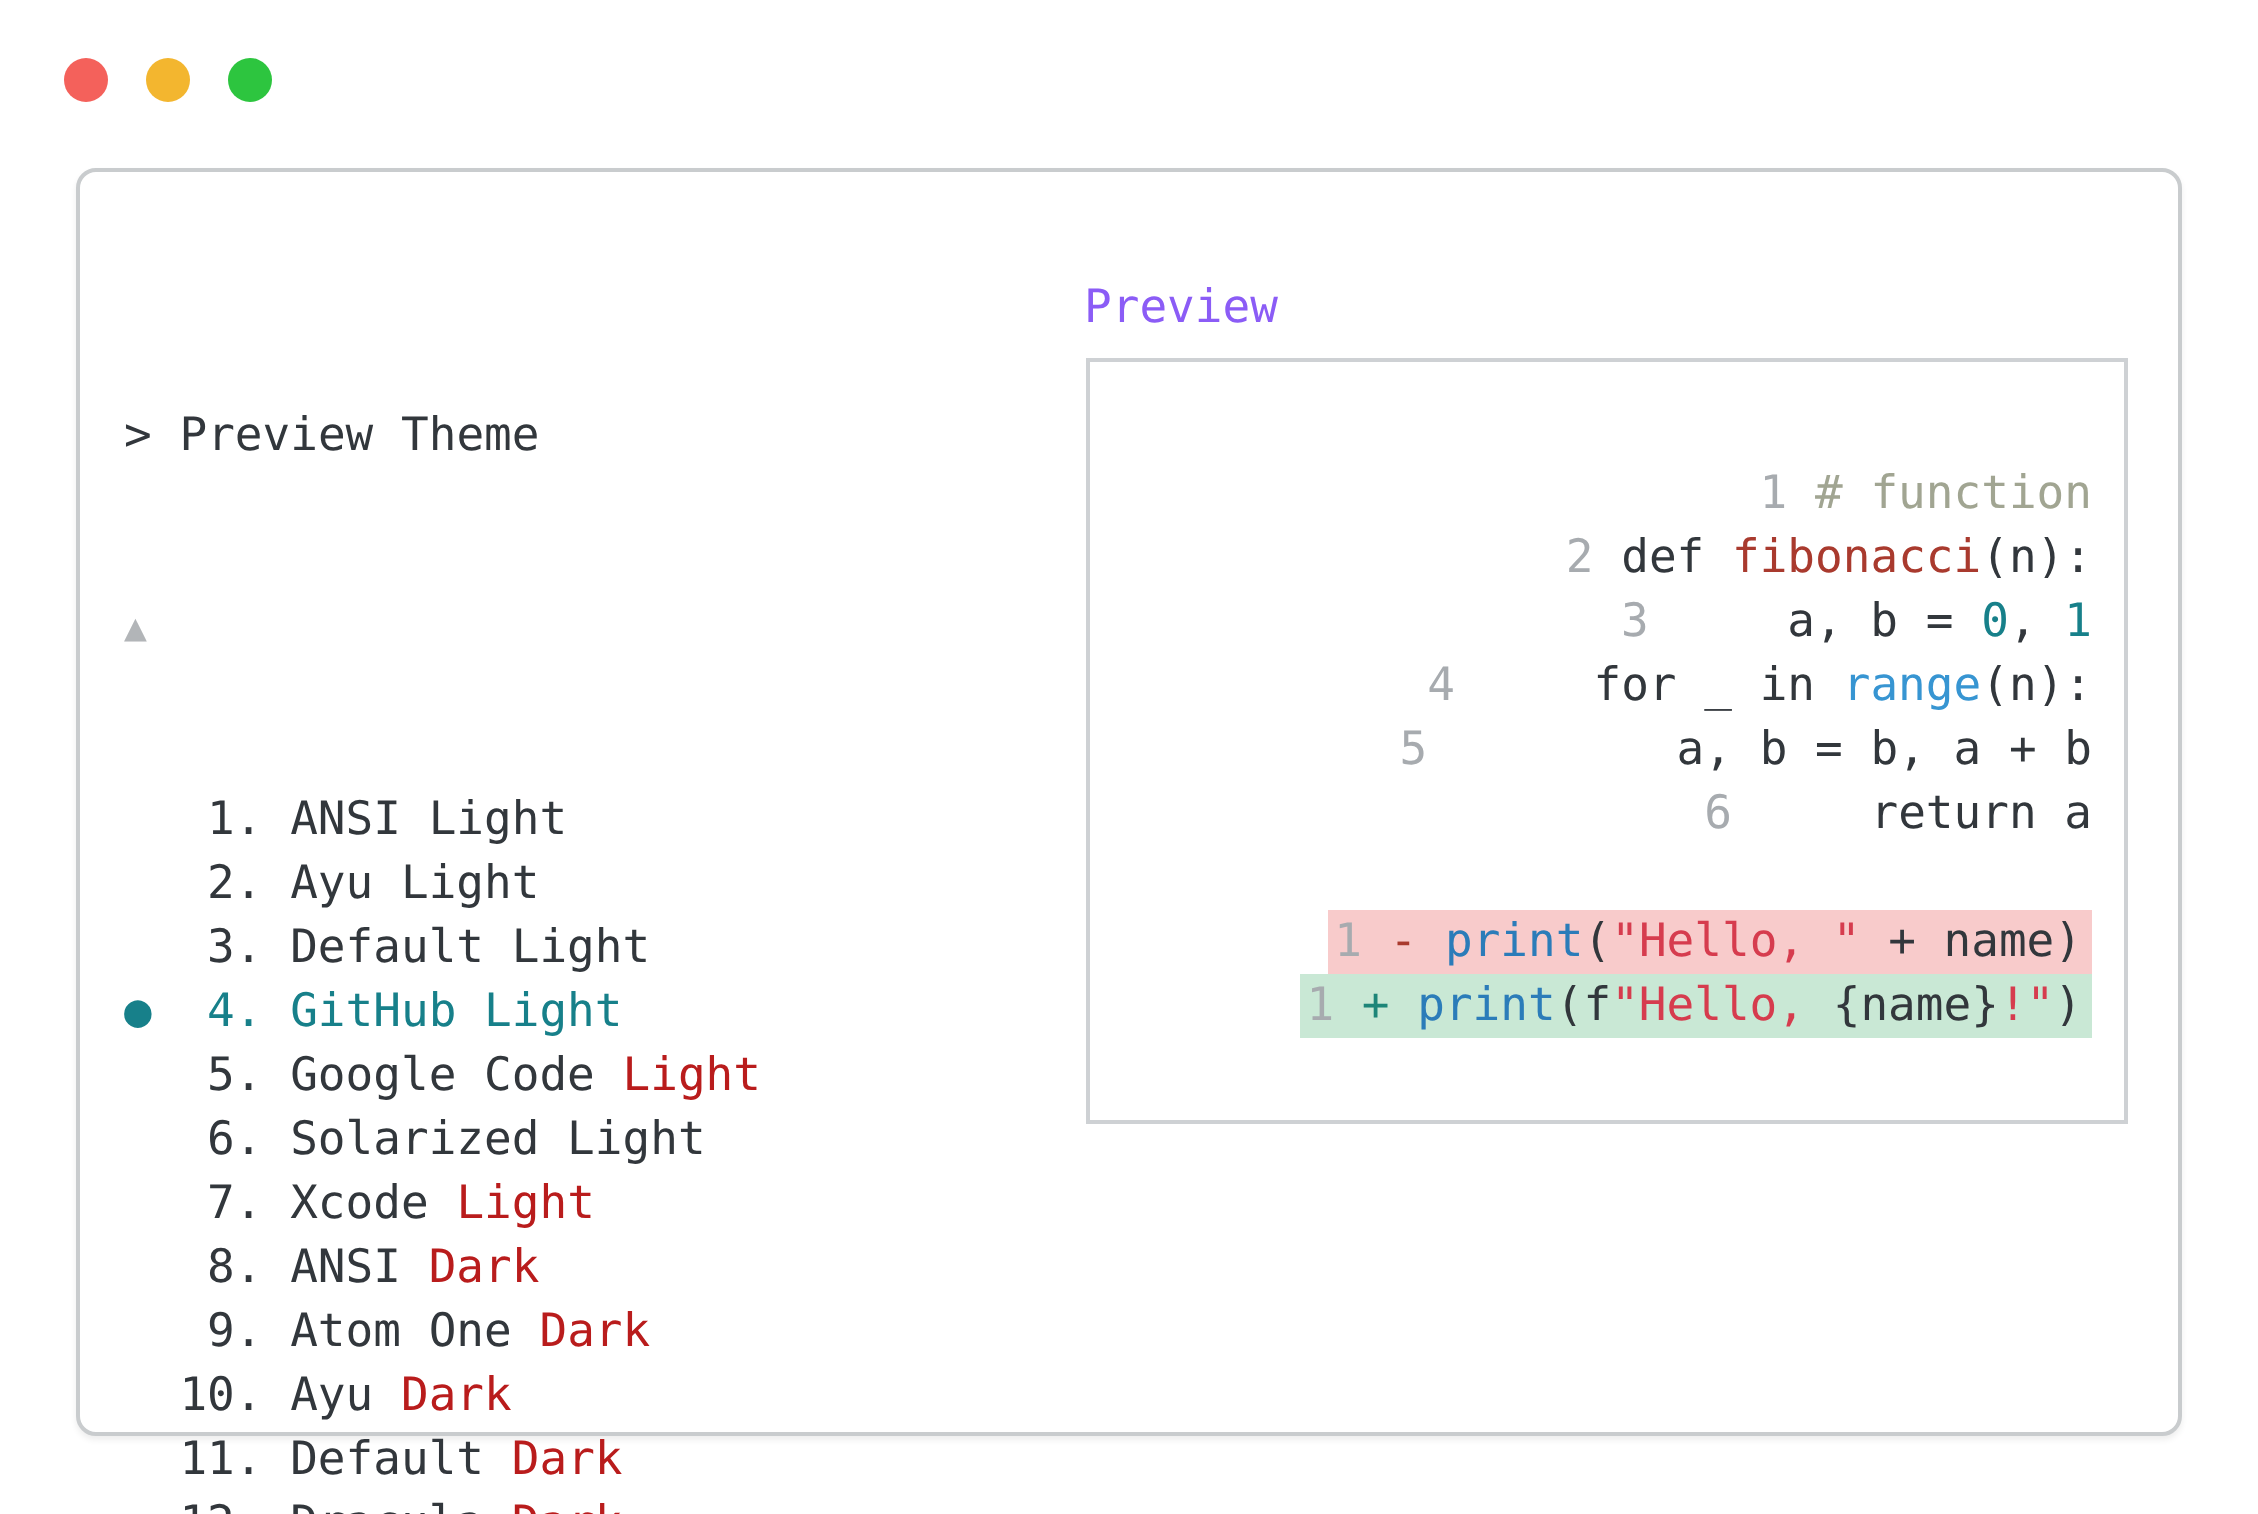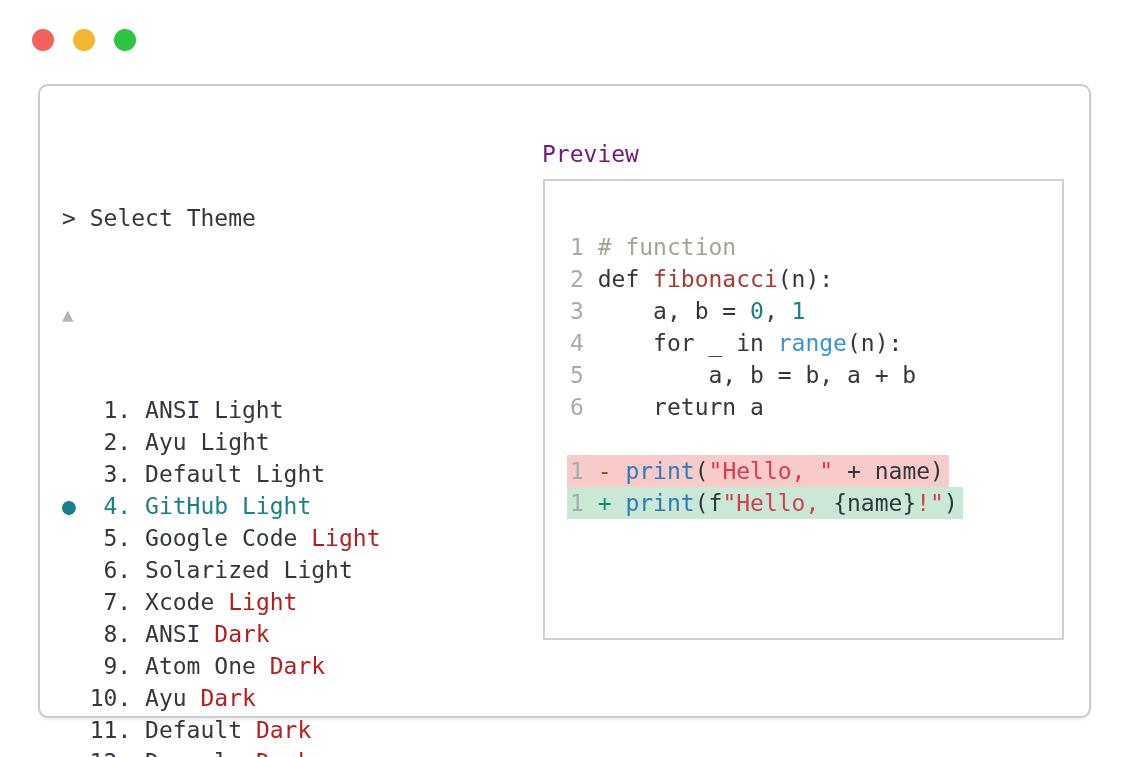--- a/index.html
+++ b/index.html
@@ -28,25 +28,25 @@
   .theme-row{height:32px;cursor:pointer;}
   .theme-row .bullet{display:inline-block;width:2ch;color:#17808a;}
   .theme-row .num{display:inline-block;width:3ch;text-align:right;}
   .theme-row .variant{color:#b91c1c;}
   .theme-row.selected,.theme-row.selected .num,.theme-row.selected .name{color:#17808a;}
 
   
   .preview-label{
     position:absolute;left:502px;top:52px;height:32px;
     font-family:"DejaVu Sans Mono","Liberation Mono",monospace;
-    font-size:23px;line-height:32px;color:#701a75;
+    font-size:23px;line-height:32px;color:#8b5cf6;
   }
   .preview-box{
-    position:absolute;left:503px;top:93px;width:521px;height:461px;
-    border:2px solid #ced1d4;background:#ffffff;
+    position:absolute;left:503px;top:93px;width:521px;height:383px;
+    border:2px solid #ced1d4;background:#ffffff;text-align:right;
   }
   .code{
     position:absolute;left:0;top:0;right:0;
     padding:50px 16px 18px 25px;
     font-family:"DejaVu Sans Mono","Liberation Mono",monospace;
     font-size:23px;line-height:32px;white-space:pre;color:#32373c;
   }
   .code-line{height:32px;}
   .line-num{color:#a7abaf;}
   .line-inner{display:inline-block;}
@@ -58,21 +58,21 @@
 
 <div class="traffic">
   <span class="tl" style="background: rgb(244, 97, 91);"></span>
   <span class="tl" style="background: rgb(243, 182, 47);"></span>
   <span class="tl" style="background: rgb(45, 197, 63);"></span>
 </div>
 
 <div class="window-box">
 
   <div class="left-col">
-    <div class="header-row"><span>&gt;</span><span> </span><span>Select Theme</span></div>
+    <div class="header-row"><span>&gt;</span><span> </span><span>Preview Theme</span></div>
     <div class="scroll-row scroll-up">▲</div>
     <div><div class="theme-row"><span class="bullet"></span><span class="num">1.</span> <span class="name">ANSI Light</span></div><div class="theme-row"><span class="bullet"></span><span class="num">2.</span> <span class="name">Ayu Light</span></div><div class="theme-row"><span class="bullet"></span><span class="num">3.</span> <span class="name">Default Light</span></div><div class="theme-row selected"><span class="bullet">●</span><span class="num">4.</span> <span class="name">GitHub Light</span></div><div class="theme-row"><span class="bullet"></span><span class="num">5.</span> <span class="name">Google Code</span> <span class="variant">Light</span></div><div class="theme-row"><span class="bullet"></span><span class="num">6.</span> <span class="name">Solarized Light</span></div><div class="theme-row"><span class="bullet"></span><span class="num">7.</span> <span class="name">Xcode</span> <span class="variant">Light</span></div><div class="theme-row"><span class="bullet"></span><span class="num">8.</span> <span class="name">ANSI</span> <span class="variant">Dark</span></div><div class="theme-row"><span class="bullet"></span><span class="num">9.</span> <span class="name">Atom One</span> <span class="variant">Dark</span></div><div class="theme-row"><span class="bullet"></span><span class="num">10.</span> <span class="name">Ayu</span> <span class="variant">Dark</span></div><div class="theme-row"><span class="bullet"></span><span class="num">11.</span> <span class="name">Default</span> <span class="variant">Dark</span></div><div class="theme-row"><span class="bullet"></span><span class="num">12.</span> <span class="name">Dracula</span> <span class="variant">Dark</span></div></div>
     
     
   </div>
 
   <div class="preview-label">Preview</div>
   <div class="preview-box">
     <div class="code"><div class="code-line"><span class="line-inner"><span class="line-num">1</span> <span class="tok" style="color: rgb(161, 165, 146);"># function</span></span></div><div class="code-line"><span class="line-inner"><span class="line-num">2</span> <span class="tok" style="color: rgb(50, 55, 60);">def </span><span class="tok" style="color: rgb(169, 58, 46);">fibonacci</span><span class="tok" style="color: rgb(50, 55, 60);">(n):</span></span></div><div class="code-line"><span class="line-inner"><span class="line-num">3</span> <span class="tok" style="color: rgb(50, 55, 60);">    a, b = </span><span class="tok" style="color: rgb(23, 128, 138);">0</span><span class="tok" style="color: rgb(50, 55, 60);">, </span><span class="tok" style="color: rgb(23, 128, 138);">1</span></span></div><div class="code-line"><span class="line-inner"><span class="line-num">4</span> <span class="tok" style="color: rgb(50, 55, 60);">    for _ in </span><span class="tok" style="color: rgb(55, 149, 210);">range</span><span class="tok" style="color: rgb(50, 55, 60);">(n):</span></span></div><div class="code-line"><span class="line-inner"><span class="line-num">5</span> <span class="tok" style="color: rgb(50, 55, 60);">        a, b = b, a + b</span></span></div><div class="code-line"><span class="line-inner"><span class="line-num">6</span> <span class="tok" style="color: rgb(50, 55, 60);">    return a</span></span></div><div class="code-line"><span class="line-inner"></span></div><div class="code-line"><span class="line-inner hl-removed"><span class="line-num">1</span> <span class="tok" style="color: rgb(169, 58, 46);">- </span><span class="tok" style="color: rgb(43, 124, 185);">print</span><span class="tok" style="color: rgb(50, 55, 60);">(</span><span class="tok" style="color: rgb(214, 60, 78);">"Hello, "</span><span class="tok" style="color: rgb(50, 55, 60);"> + name)</span></span></div><div class="code-line"><span class="line-inner hl-added"><span class="line-num">1</span> <span class="tok" style="color: rgb(29, 133, 120);">+ </span><span class="tok" style="color: rgb(43, 124, 185);">print</span><span class="tok" style="color: rgb(50, 55, 60);">(f</span><span class="tok" style="color: rgb(214, 60, 78);">"Hello, </span><span class="tok" style="color: rgb(50, 55, 60);">{name}</span><span class="tok" style="color: rgb(214, 60, 78);">!"</span><span class="tok" style="color: rgb(50, 55, 60);">)</span></span></div></div>
   </div>

